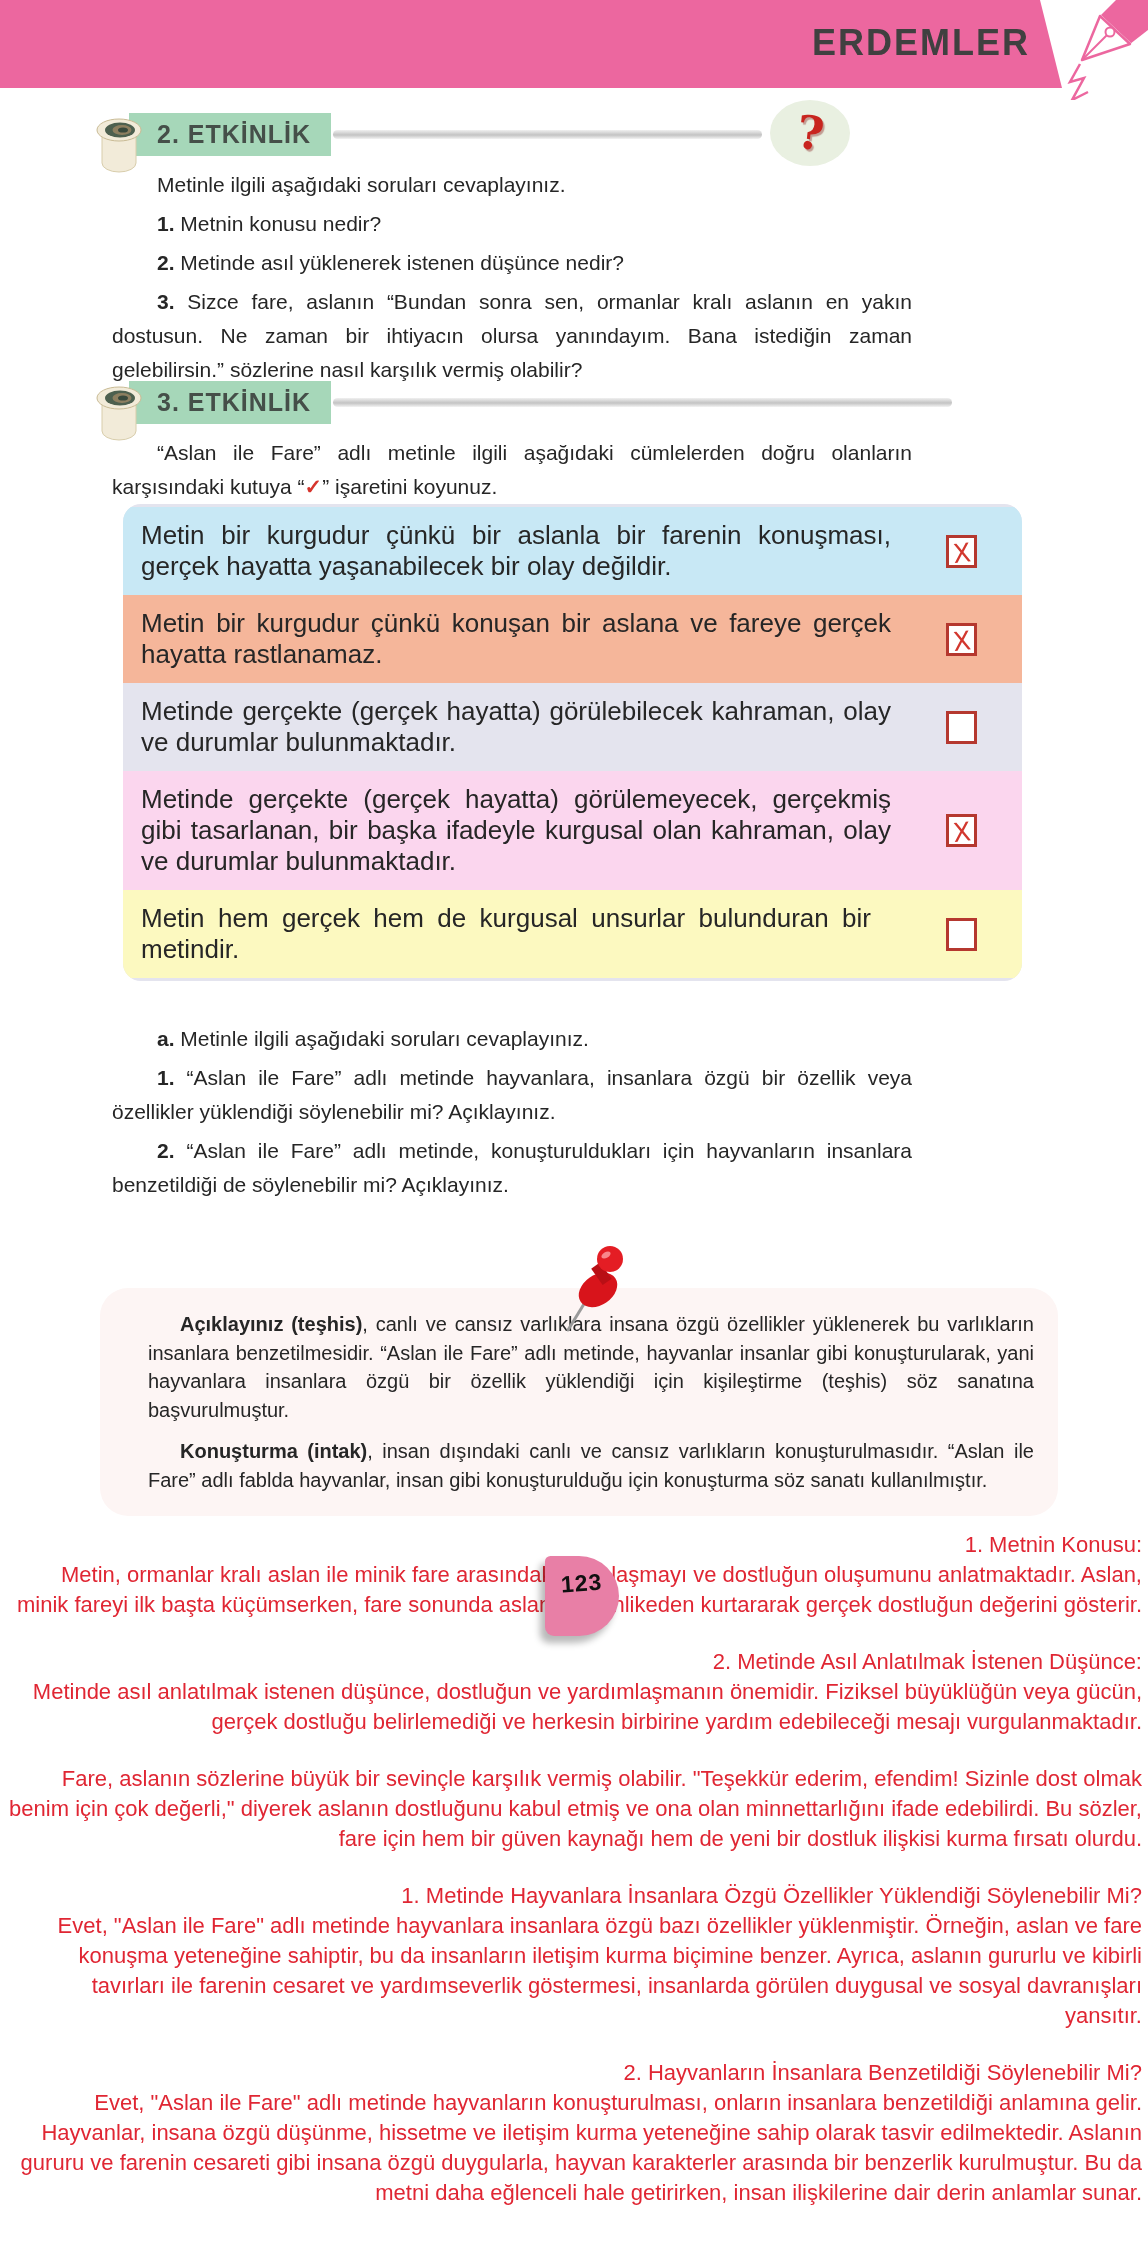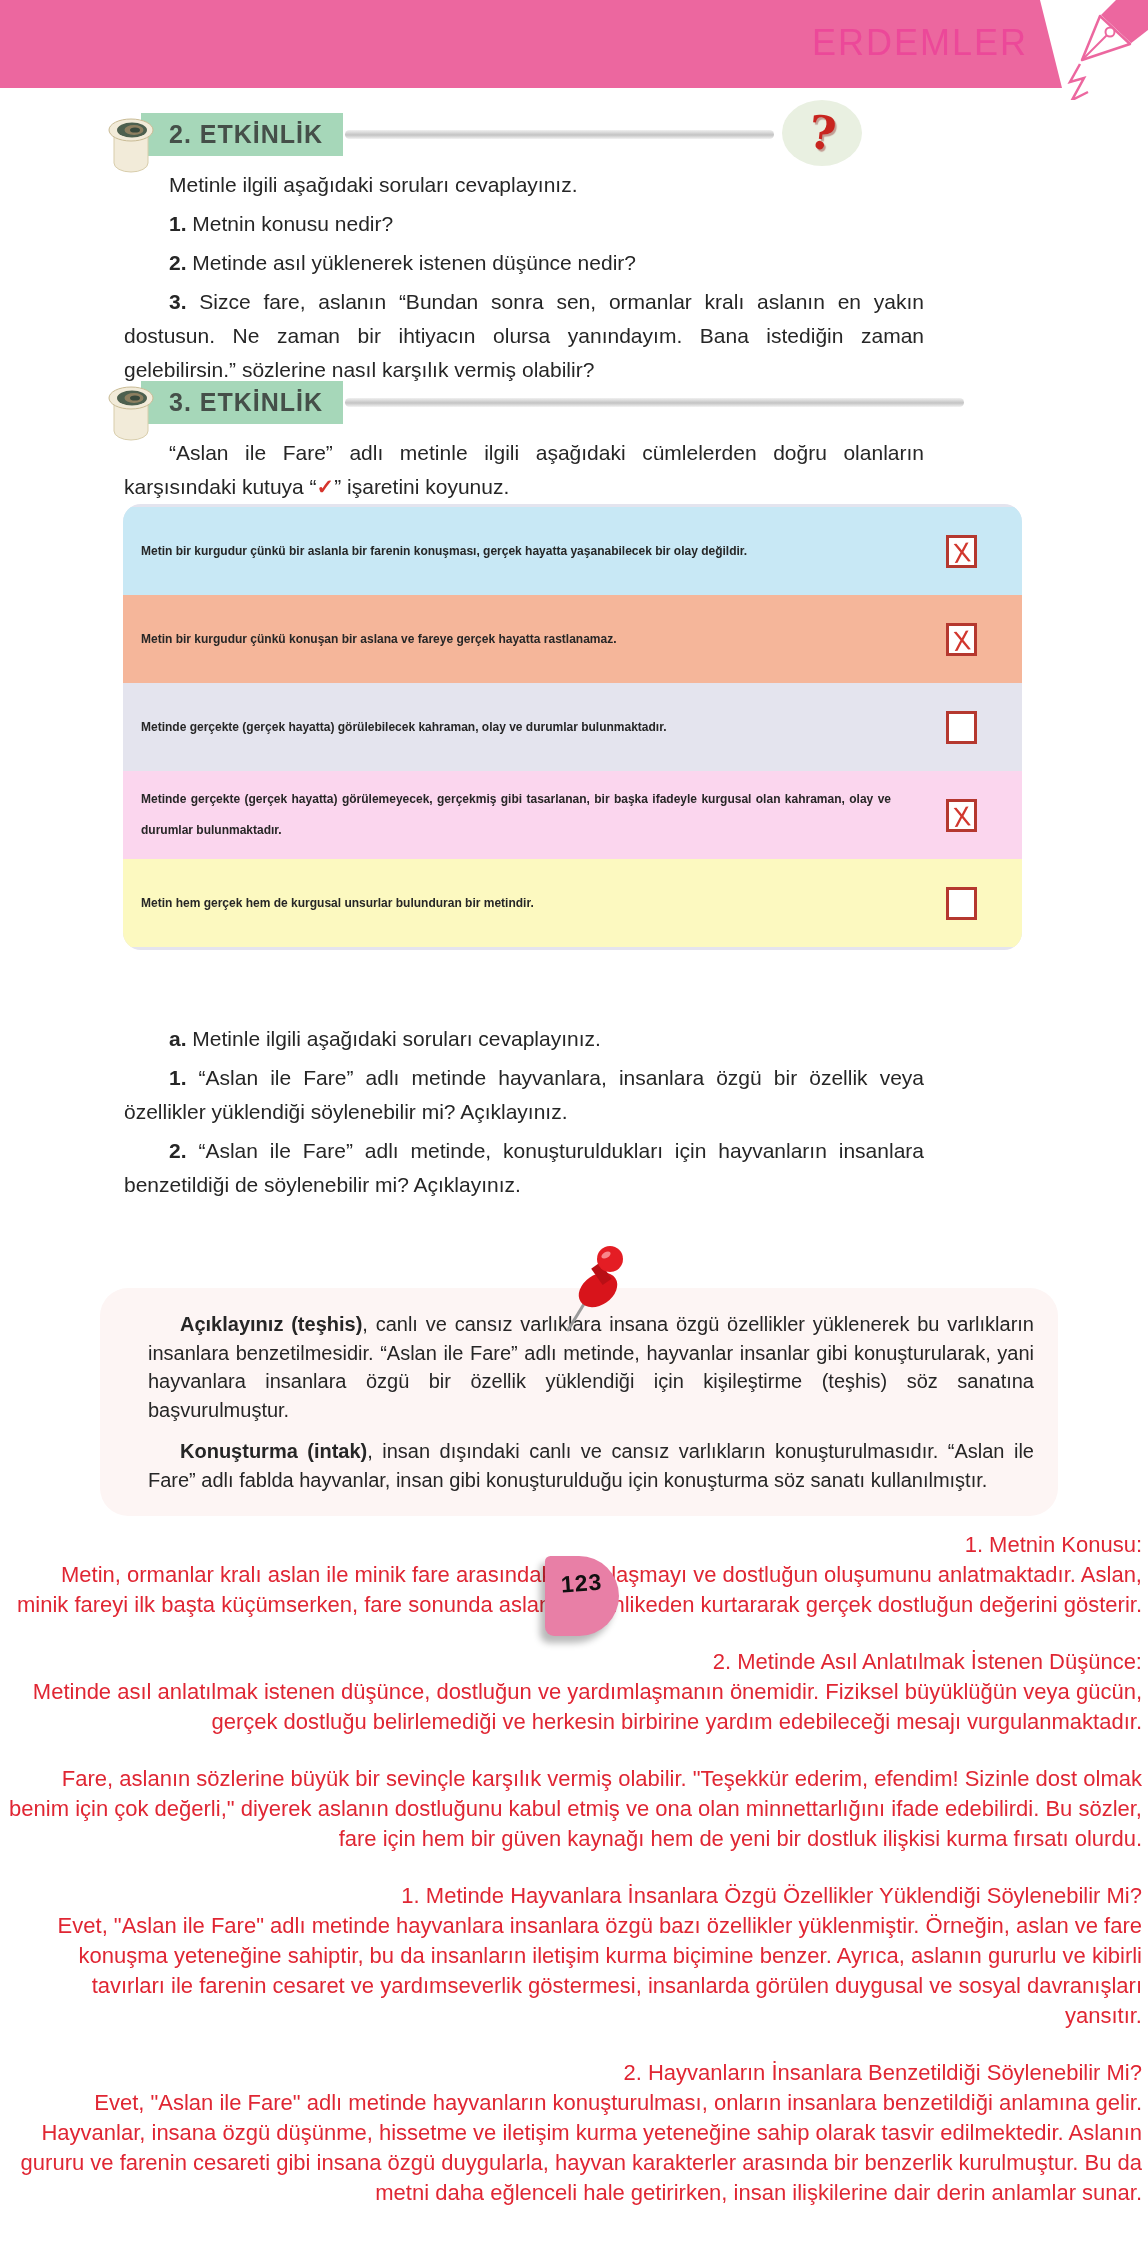--- a/index.html
+++ b/index.html
@@ -4,26 +4,26 @@
 <style>
   * { margin:0; padding:0; box-sizing:border-box; }
   html,body { background:#ffffff; }
   body { width:1148px; font-family:"Liberation Sans", sans-serif; color:#222; }
   .page { position:relative; width:1148px; height:2268px; background:#fff; overflow:hidden; }
 
   
   .band { position:absolute; top:0; left:0; width:1148px; height:88px; }
   .band-bg { position:absolute; inset:0; background:#ec679f;
              clip-path:polygon(0 0, 1040px 0, 1062px 100%, 0 100%); }
-  .band-title { position:absolute; top:22px; left:812px; color:#ec4899;
-                font-size:36px; font-weight:normal; letter-spacing:2px;text-align:center; }
+  .band-title { position:absolute; top:22px; left:812px; color:#404040;
+                font-size:36px; font-weight:bold; letter-spacing:2px;text-align:center; }
   .pen-svg { position:absolute; top:0; right:0; }
 
   
-  .act-section { position:absolute; left:16px; width:1028px; }
+  .act-section { position:absolute; left:4px; width:1028px; }
   .act-head { display:flex; align-items:center; height:48px; margin-left:85px; position:relative; }
   .act-head .scroll { position:relative; top:12px; margin-right:-16px; z-index:2; flex:0 0 auto; }
   .act-label { background:#a6d7b9; color:#454f49; font-weight:bold; font-size:25px;
                letter-spacing:1px; padding:7px 20px 7px 28px; z-index:1; white-space:nowrap; }
   .act-line { flex:1; height:9px; border-radius:5px; margin-left:2px;
               background:linear-gradient(180deg,#f0f0f0,#c3c3c3 55%,#f3f3f3); }
   .head-a2 { margin-right:270px; }
   .head-a3, .head-a4 { margin-right:80px; }
   .q-badge { position:absolute; right:-88px; top:-10px; width:80px; height:66px; border-radius:50%;
              background:#e9f0e1; display:flex; align-items:center; justify-content:center; }
@@ -34,22 +34,22 @@
   .copy { margin:10px 120px 0 108px; }
   .para { font-size:21px; line-height:34px; text-align:justify; text-indent:45px;
           color:#262626; margin-bottom:5px; }
   .para b { font-weight:bold; }
   .check-sym { color:#d6342c; font-weight:bold; }
 
   
   .checklist { position:absolute; top:504px; left:123px; width:899px; background:#e4e4ee;
                border-radius:18px; overflow:hidden; padding:3px 0; }
   .check-row { display:flex; align-items:center; padding:13px 45px 13px 18px; min-height:88px; }
-  .check-text { flex:1; font-size:12px; line-height:31px; text-align:justify;
-                color:#262626; padding-right:55px;font-weight:bold; }
+  .check-text { flex:1; font-size:26px; line-height:31px; text-align:justify;
+                color:#262626; padding-right:55px; }
   .checkbox { flex:0 0 auto; width:31px; height:33px; background:#ffffff;
               border:3px solid #b5382f; display:flex; align-items:center; justify-content:center; }
   .checkbox span { font-family:"DejaVu Sans", sans-serif; font-size:26px; color:#d2372e;
                    transform:rotate(-6deg); line-height:1; margin-top:3px; }
 
   
   .pin-svg { position:absolute; top:1244px; left:556px; z-index:3; }
   .note { position:absolute; top:1288px; left:100px; width:958px; background:#fdf5f4;
           border-radius:28px; padding:22px 24px 22px 48px; }
   .note p { font-size:20px; line-height:28.5px; text-align:justify; text-indent:32px; color:#262626; }

